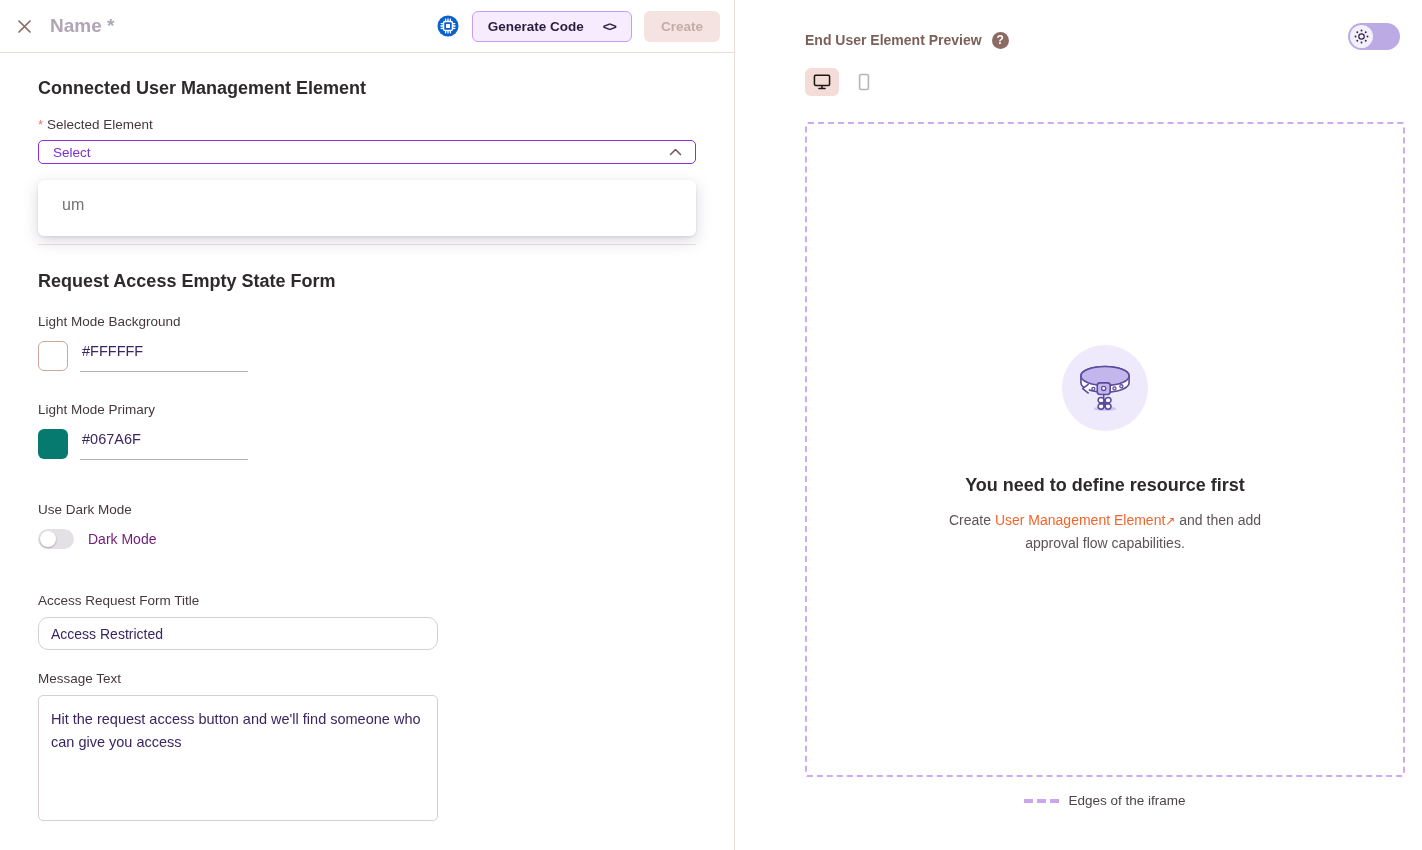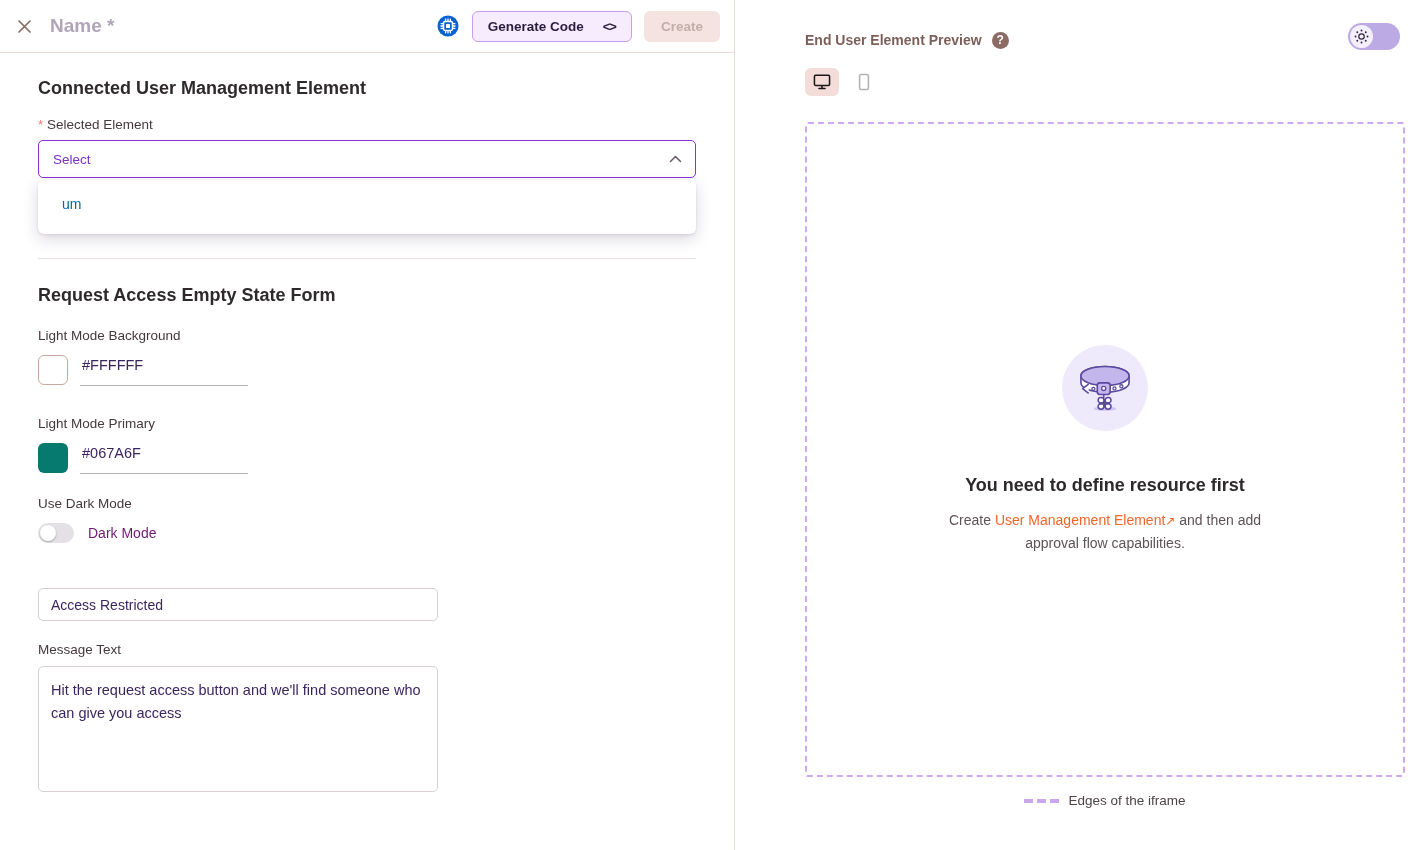--- a/index.html
+++ b/index.html
@@ -75,41 +75,41 @@
 
   .field-label {
     font-size: 13.5px; color: #45383c;
     display: flex; align-items: center; gap: 4px;
   }
   .req-star { color: #e8796c; font-size: 13px; line-height: 1; }
 
   
   .select-wrap { position: relative; }
   .select-control {
-    height: 38px;
+    height: 24px;
     border: 1.5px solid #8b2fd6;
     border-radius: 5px;
     background: #fff;
     display: flex; align-items: center; justify-content: space-between;
     padding: 0 13px 0 14px;
     cursor: pointer;
   }
   .select-placeholder { color: #7b2fd0; font-size: 13.5px; }
   .chev { color: #6c5666; font-size: 11px; line-height: 1; }
   .select-menu {
     position: absolute; left: 0; right: 0; top: 40px;
     background: #fff;
     border-radius: 6px;
     box-shadow: 0 5px 16px rgba(40,20,60,.17), 0 1px 3px rgba(40,20,60,.10);
     padding: 8px 0 14px 0;
     z-index: 40;
   }
   .select-option {
     padding: 8px 0 8px 24px;
-    font-size: 14px; color: #0369a1;
+    font-size: 16px; color: #737373;
     cursor: pointer;
   }
 
   .divider { height: 1px; background: #ece3e0; margin: 0 38px; }
 
   .color-row { display: flex; align-items: center; gap: 12px; }
   .swatch {
     width: 30px; height: 30px; border-radius: 6px; cursor: pointer;
     flex: none;
   }
@@ -296,32 +296,33 @@
       </div>
 
       <div class="block" style="margin-top:30px;">
         <div class="field-label">Light Mode Primary</div>
         <div class="color-row" style="margin-top:10px;">
           <div class="swatch" id="primary-swatch" style="background: rgb(6, 122, 111);"></div>
           <input class="hex-input" type="text" value="#067A6F" style="">
         </div>
       </div>
 
-      <div class="block" style="margin-top:22px;">
+      <div class="block" style="margin-top:42px;">
         <div class="field-label">Use Dark Mode</div>
         <div class="toggle-row" style="margin-top:12px;">
           <div class="toggle">
             <div class="knob"></div>
           </div>
           <span class="toggle-label">Dark Mode</span>
         </div>
       </div>
 
       <div class="block" style="margin-top:44px;">
-        <input class="text-input" type="text" style="margin-top: 1px;" value="Access Restricted">
+        <div class="field-label">Access Request Form Title</div>
+        <input class="text-input" type="text" style="margin-top: 9px; border-radius: 10px;" value="Access Restricted">
       </div>
 
       <div class="block" style="margin-top:21px;">
         <div class="field-label">Message Text</div>
         <textarea class="text-area" style="margin-top: 9px;">Hit the request access button and we'll find someone who can give you access</textarea>
       </div>
 
     </div>
   </div>
 

